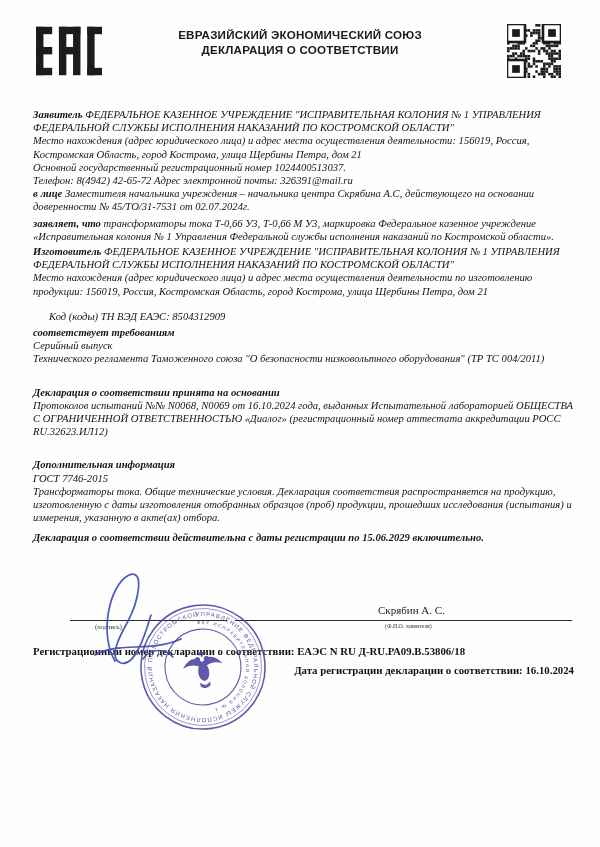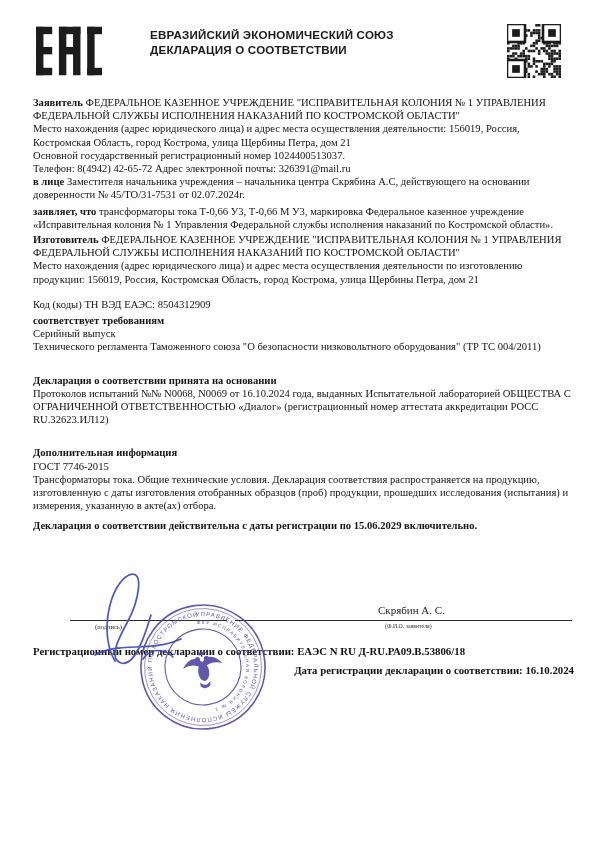--- a/index.html
+++ b/index.html
@@ -8,37 +8,38 @@
     width:600px;height:847px;
     background:#fefefe;
     font-family:"Liberation Serif","DejaVu Serif",serif;
     color:#141414;
     overflow:hidden;
   }
   
   .eac-logo{position:absolute;left:32px;top:22px;width:70px;height:58px;}
   .doc-title{
     position:absolute;left:150px;top:27px;width:300px;
+    text-align:center;
     font-family:"Liberation Sans","DejaVu Sans",sans-serif;
     font-weight:bold;font-size:11.6px;line-height:15px;color:#1a1a1a;
     letter-spacing:.2px;
   }
   .qr{position:absolute;left:507px;top:24px;width:54px;height:54px;}
   
   .doc-body{
-    position:absolute;left:33px;top:96px;width:541px;
-    font-size:10.6px;line-height:13.2px;
+    position:absolute;left:33px;top:108px;width:541px;
+    font-size:10.6px;line-height:13.2px;font-style:italic;
   }
   .para{margin:0;}
   .para b{font-weight:bold;}
   .gap-2{margin-top:2px;}
   .gap-3{margin-top:3px;}
   .gap-4{margin-top:20px;}
   .gap-7{margin-top:7px;}
-  .gap-12{margin-top:12px;}
+  .gap-12{margin-top:12px;margin-left:16px;}
   
   .sig-line{position:absolute;height:0;border-top:1px solid #2a2a2a;}
   .sig-line-left{left:70px;top:620px;width:157px;}
   .sig-line-right{left:235px;top:620px;width:337px;}
   .sig-caption{
     position:absolute;font-size:6.5px;color:#333;
     font-family:"Liberation Serif",serif;
   }
   .cap-podpis{left:95px;top:623px;}
   .cap-fio{left:385px;top:623px;font-size:5.8px;}

